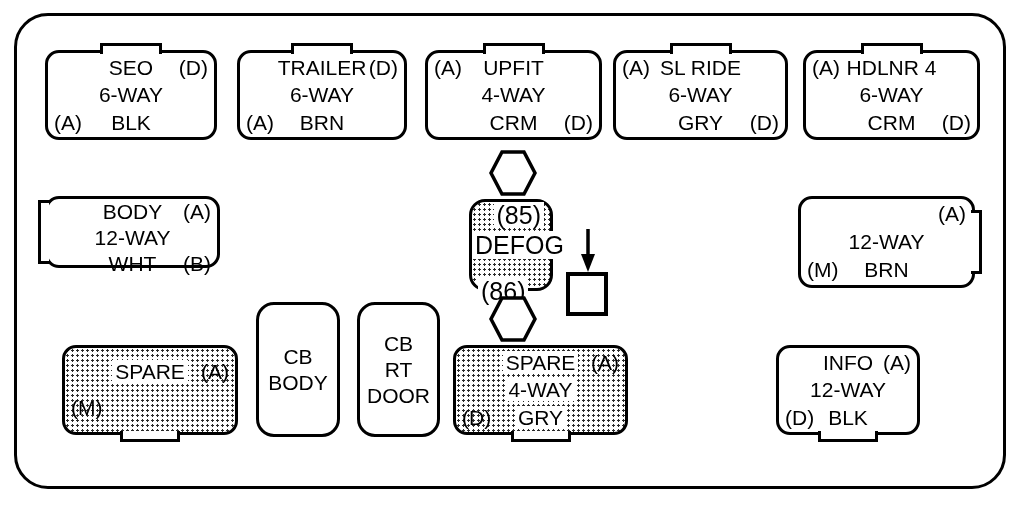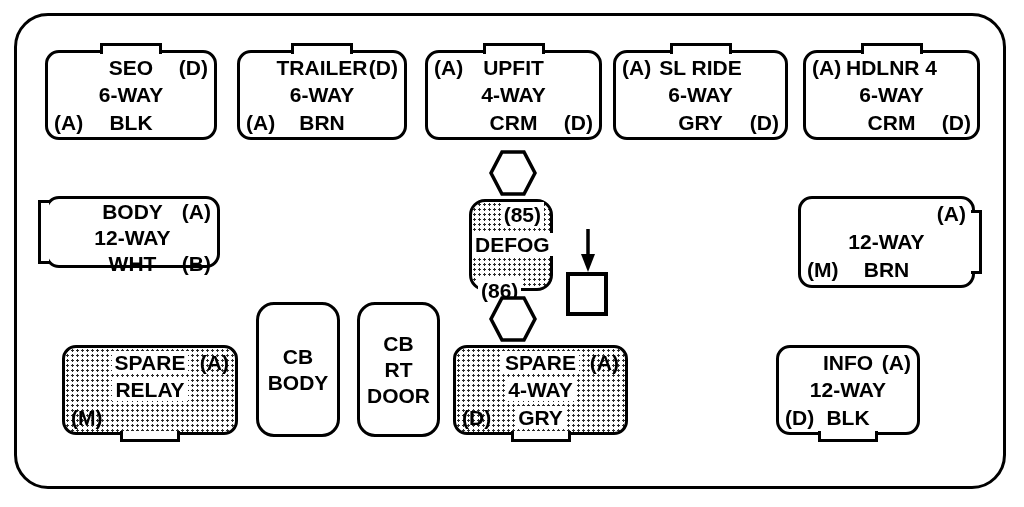--- a/index.html
+++ b/index.html
@@ -1,18 +1,18 @@
 <!DOCTYPE html>
 <html><head>
 <meta charset="utf-8">
 <style>
   html,body{margin:0;padding:0;background:#ffffff;}
   .stage{
     position:relative;width:1024px;height:507px;background:#ffffff;
-    font-family:"Liberation Sans",sans-serif;font-weight:bold;color:#000;
+    font-family:"Liberation Sans",sans-serif;font-weight:normal;color:#000;
     overflow:hidden;
   }
   .outline{
     position:absolute;left:14px;top:13px;width:992px;height:476px;
     box-sizing:border-box;border:3px solid #000;border-radius:34px;background:#ffffff;
   }
   .box{
     position:absolute;box-sizing:border-box;border:3px solid #000;border-radius:14px;
     background:#ffffff;display:flex;flex-direction:column;justify-content:space-evenly;
     font-size:21px;z-index:2;
@@ -35,21 +35,21 @@
   .hex{position:absolute;z-index:2;}
   .callout{
     position:absolute;left:548px;top:146px;width:110px;text-align:center;
     font-size:24px;line-height:27px;z-index:3;
   }
   .arrow{position:absolute;left:577px;top:228px;z-index:3;}
   .square{
     position:absolute;left:566px;top:272px;width:42px;height:44px;
     box-sizing:border-box;border:4px solid #000;background:#ffffff;z-index:2;
   }
-  .defog-box{font-size:21px;border-radius:16px;gap:20px;}
+  .defog-box{font-size:25px;border-radius:16px;gap:20px;}
 </style>
 </head>
 <body>
 
 <div class="stage">
 
   <div class="outline"></div>
 
   <div class="box" style="left:45px;top:50px;width:172px;height:90px">
     <div class="tab tab-top"></div>
@@ -183,23 +183,20 @@
     </div>
   </div>
 
   <div class="box dots" style="left:62px;top:345px;width:176px;height:90px">
     <div class="tab tab-bottom"></div>
     <div class="row">
       <span class="wbg">SPARE</span>
       <span class="corner-r">(A)</span>
     </div>
     <div class="row">
-      <span class="wbg">RELAY</span>
-    </div>
-    <div class="row">
       <span class="corner-l">(M)</span>
     </div>
   </div>
 
   <div class="box vcenter" style="left:256px;top:302px;width:84px;height:135px;border-radius:18px">
     <div class="row">
       <span>CB</span>
     </div>
     <div class="row">
       <span>BODY</span>

